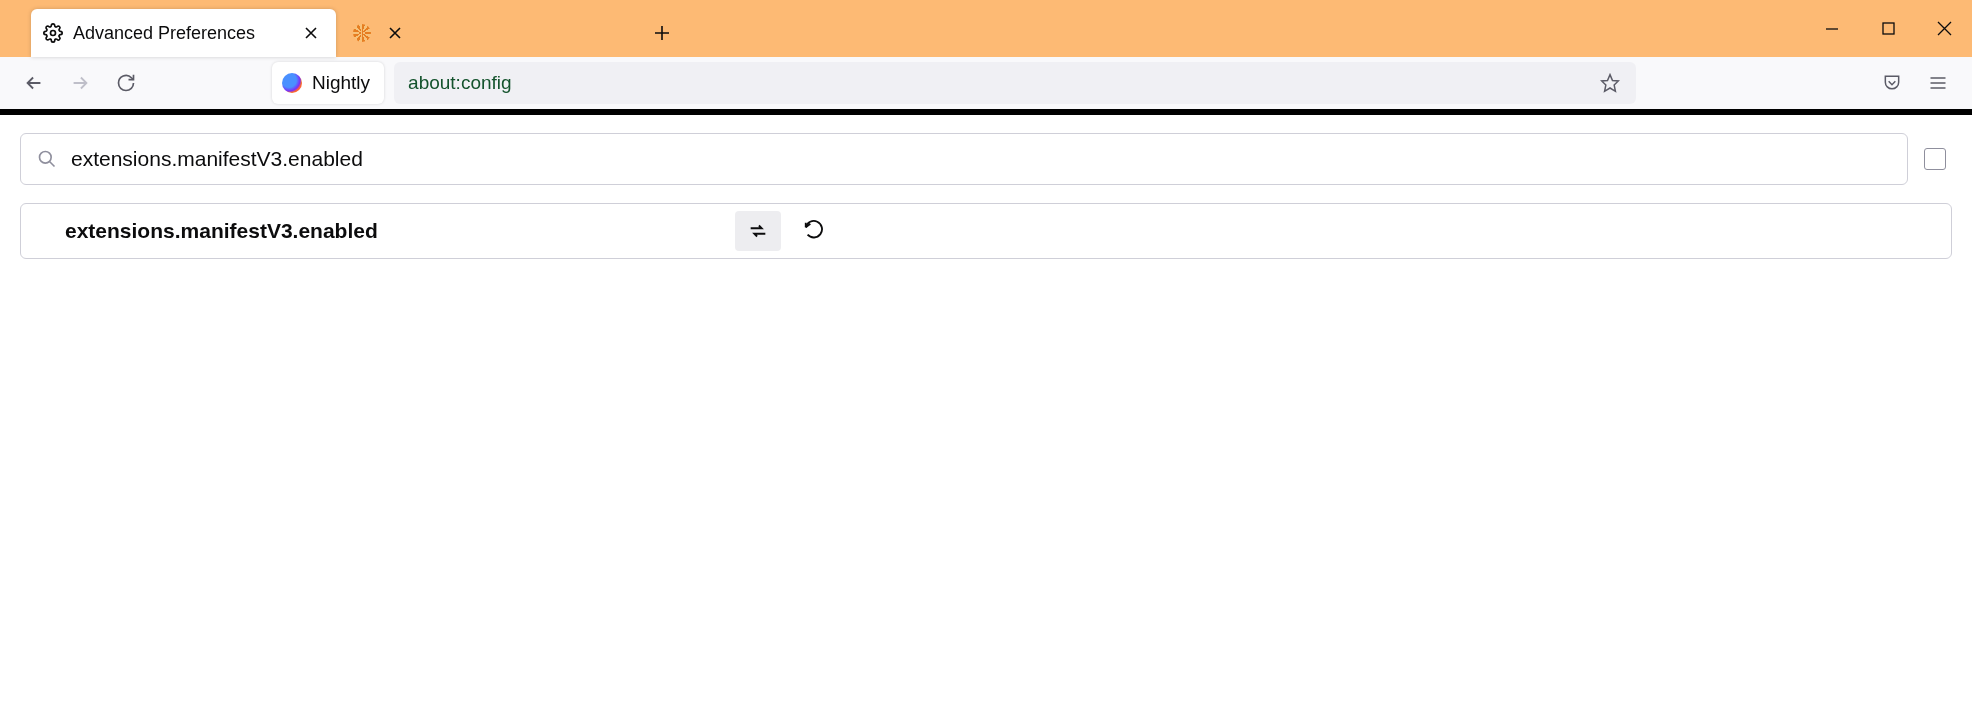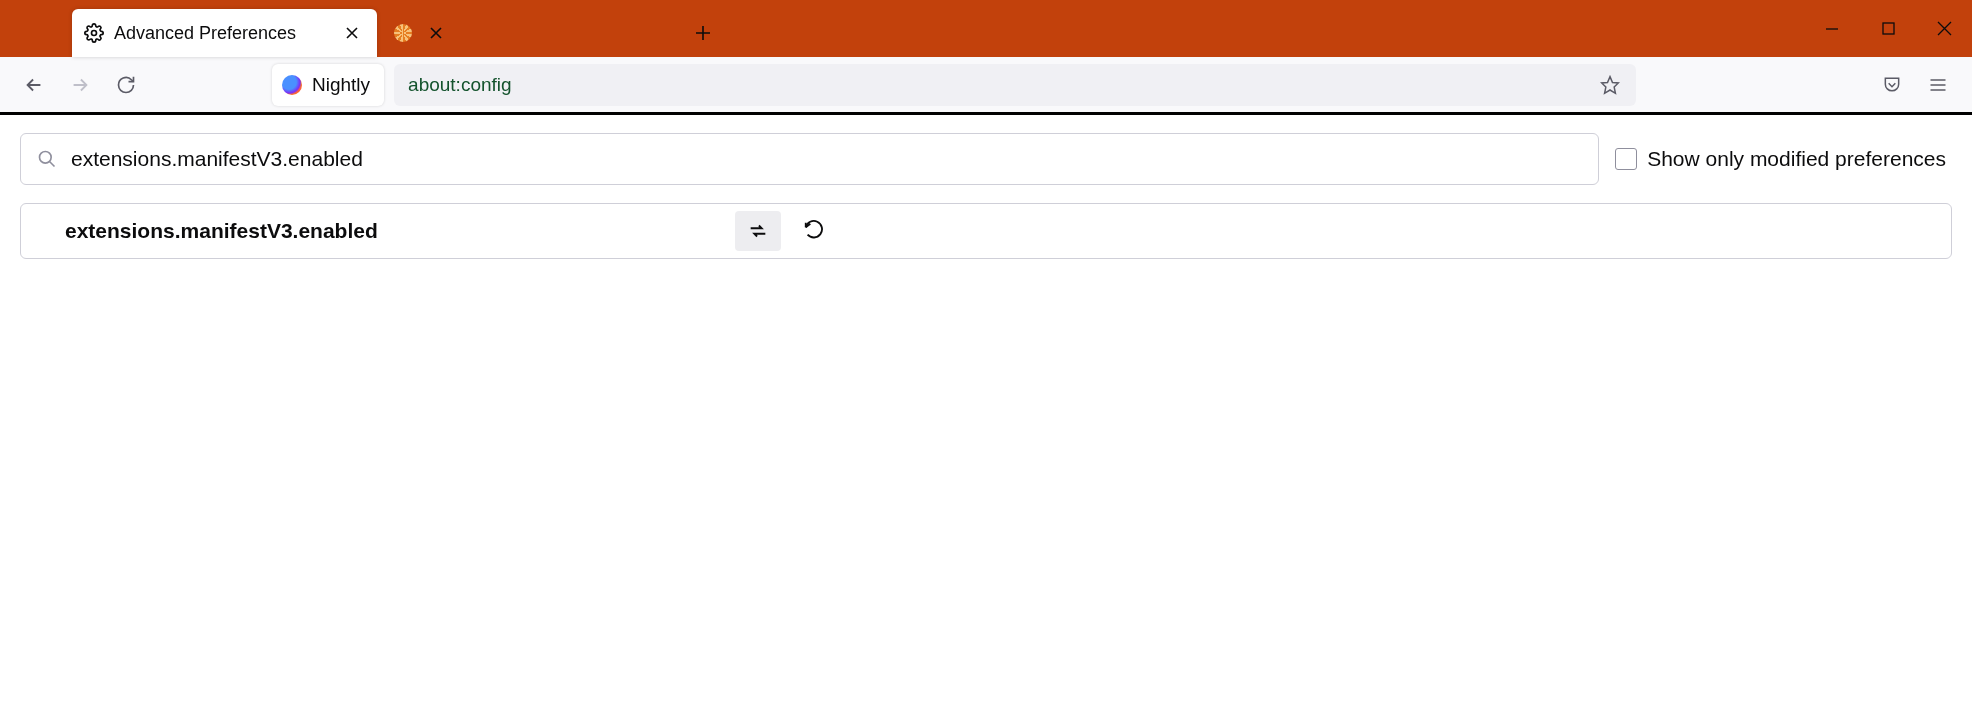--- a/index.html
+++ b/index.html
@@ -7,24 +7,24 @@
       font-family: "Segoe UI", Arial, sans-serif;
       font-size: 17px;
       background: #fff;
       color: #0c0c0d;
       overflow: hidden;
     }
 
     
     .tab-strip {
       height: 57px;
-      background: #c2410c;
+      background: #fdba74;
       display: flex;
       align-items: flex-end;
-      padding-left: 72px;
+      padding-left: 31px;
       position: relative;
     }
     .tab {
       height: 48px;
       min-width: 305px;
       display: flex;
       align-items: center;
       padding: 0 12px;
       border-radius: 6px 6px 0 0;
       cursor: pointer;
@@ -77,21 +77,21 @@
     }
 
     
     .nav-toolbar {
       height: 58px;
       background: #f9f9fb;
       display: flex;
       align-items: center;
       padding: 0 14px;
       gap: 6px;
-      border-bottom: 3px solid #000000;
+      border-bottom: 6px solid #000000;
     }
     .nav-btn {
       width: 40px; height: 40px;
       display:flex; align-items:center; justify-content:center;
       border-radius: 6px;
       cursor:pointer;
       color:#5b5b66;
     }
     .nav-btn.disabled { color:#bfbfc9; cursor:default; }
 
@@ -307,21 +307,20 @@
       <span>
         <svg width="20" height="20" viewBox="0 0 24 24" fill="none" stroke="#8f8f9d" stroke-width="2">
             <circle cx="10" cy="10" r="7"></circle>
             <path d="M21 21l-6-6"></path>
           </svg>
       </span>
       <input type="text" value="extensions.manifestV3.enabled" style="">
     </div>
     <label class="checkbox-label">
       <span class="checkbox-box"></span>
-      <span>Show only modified preferences</span>
     </label>
   </div>
 
   <div class="pref-row">
     <span class="pref-name">extensions.manifestV3.enabled</span>
     <div class="pref-actions">
       <div class="pref-action-btn toggle">
         <svg width="22" height="22" viewBox="0 0 24 24" fill="none" stroke="#0c0c0d" stroke-width="2">
             <path d="M4 9h12l-3-3M20 15H8l3 3"></path>
           </svg>

